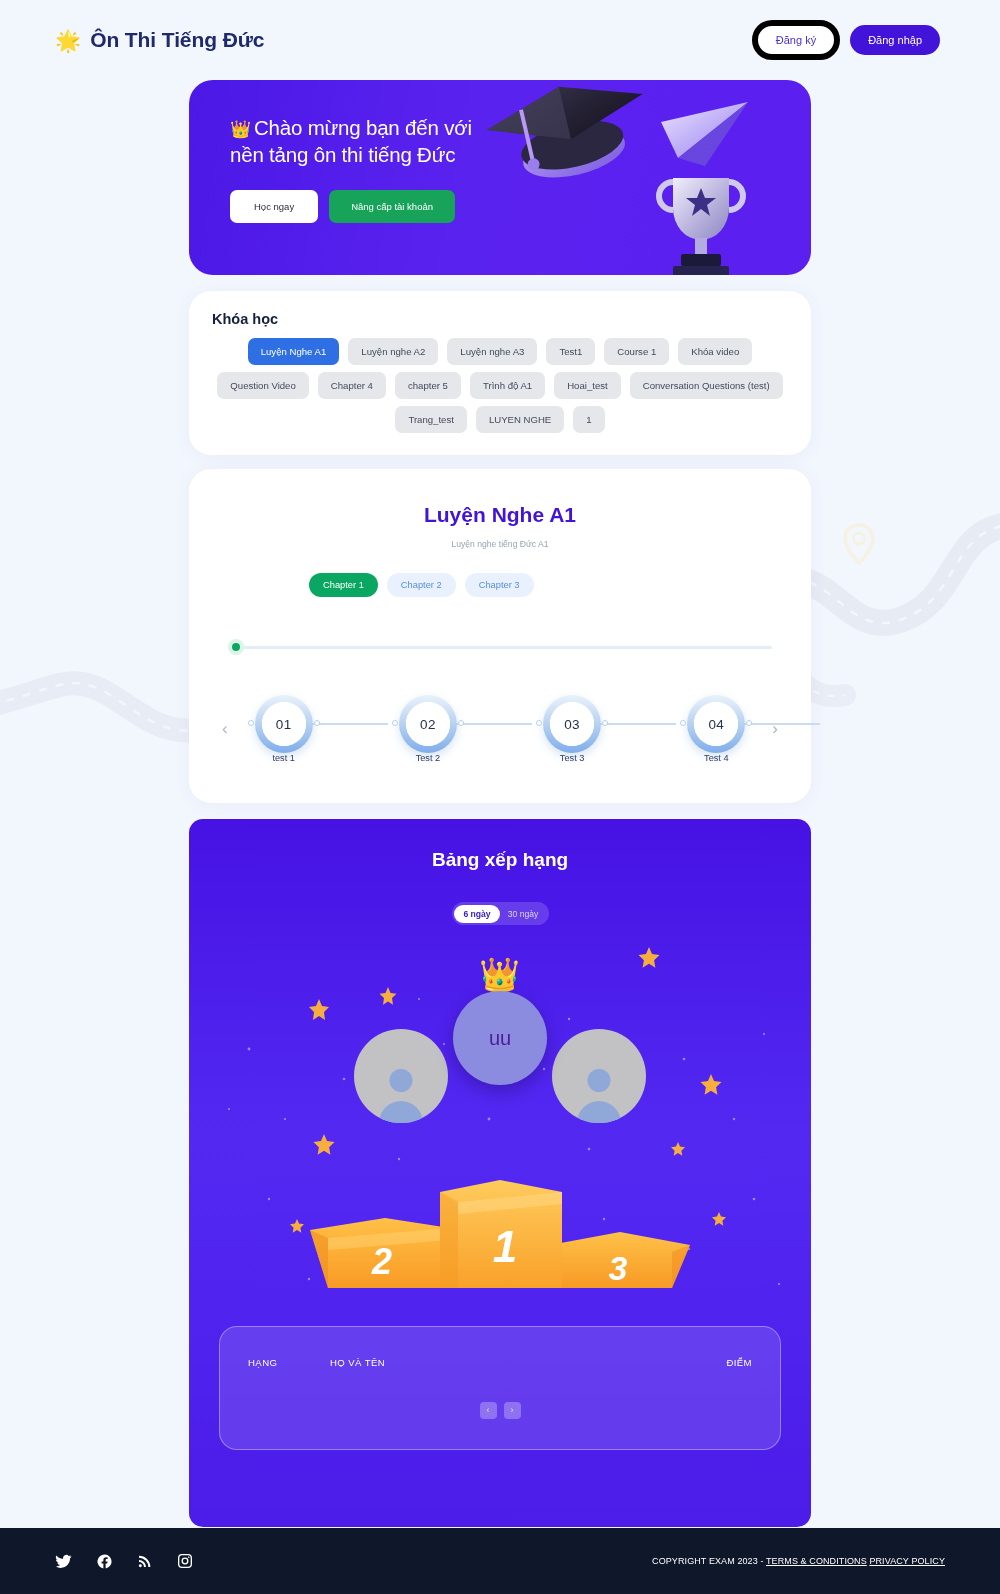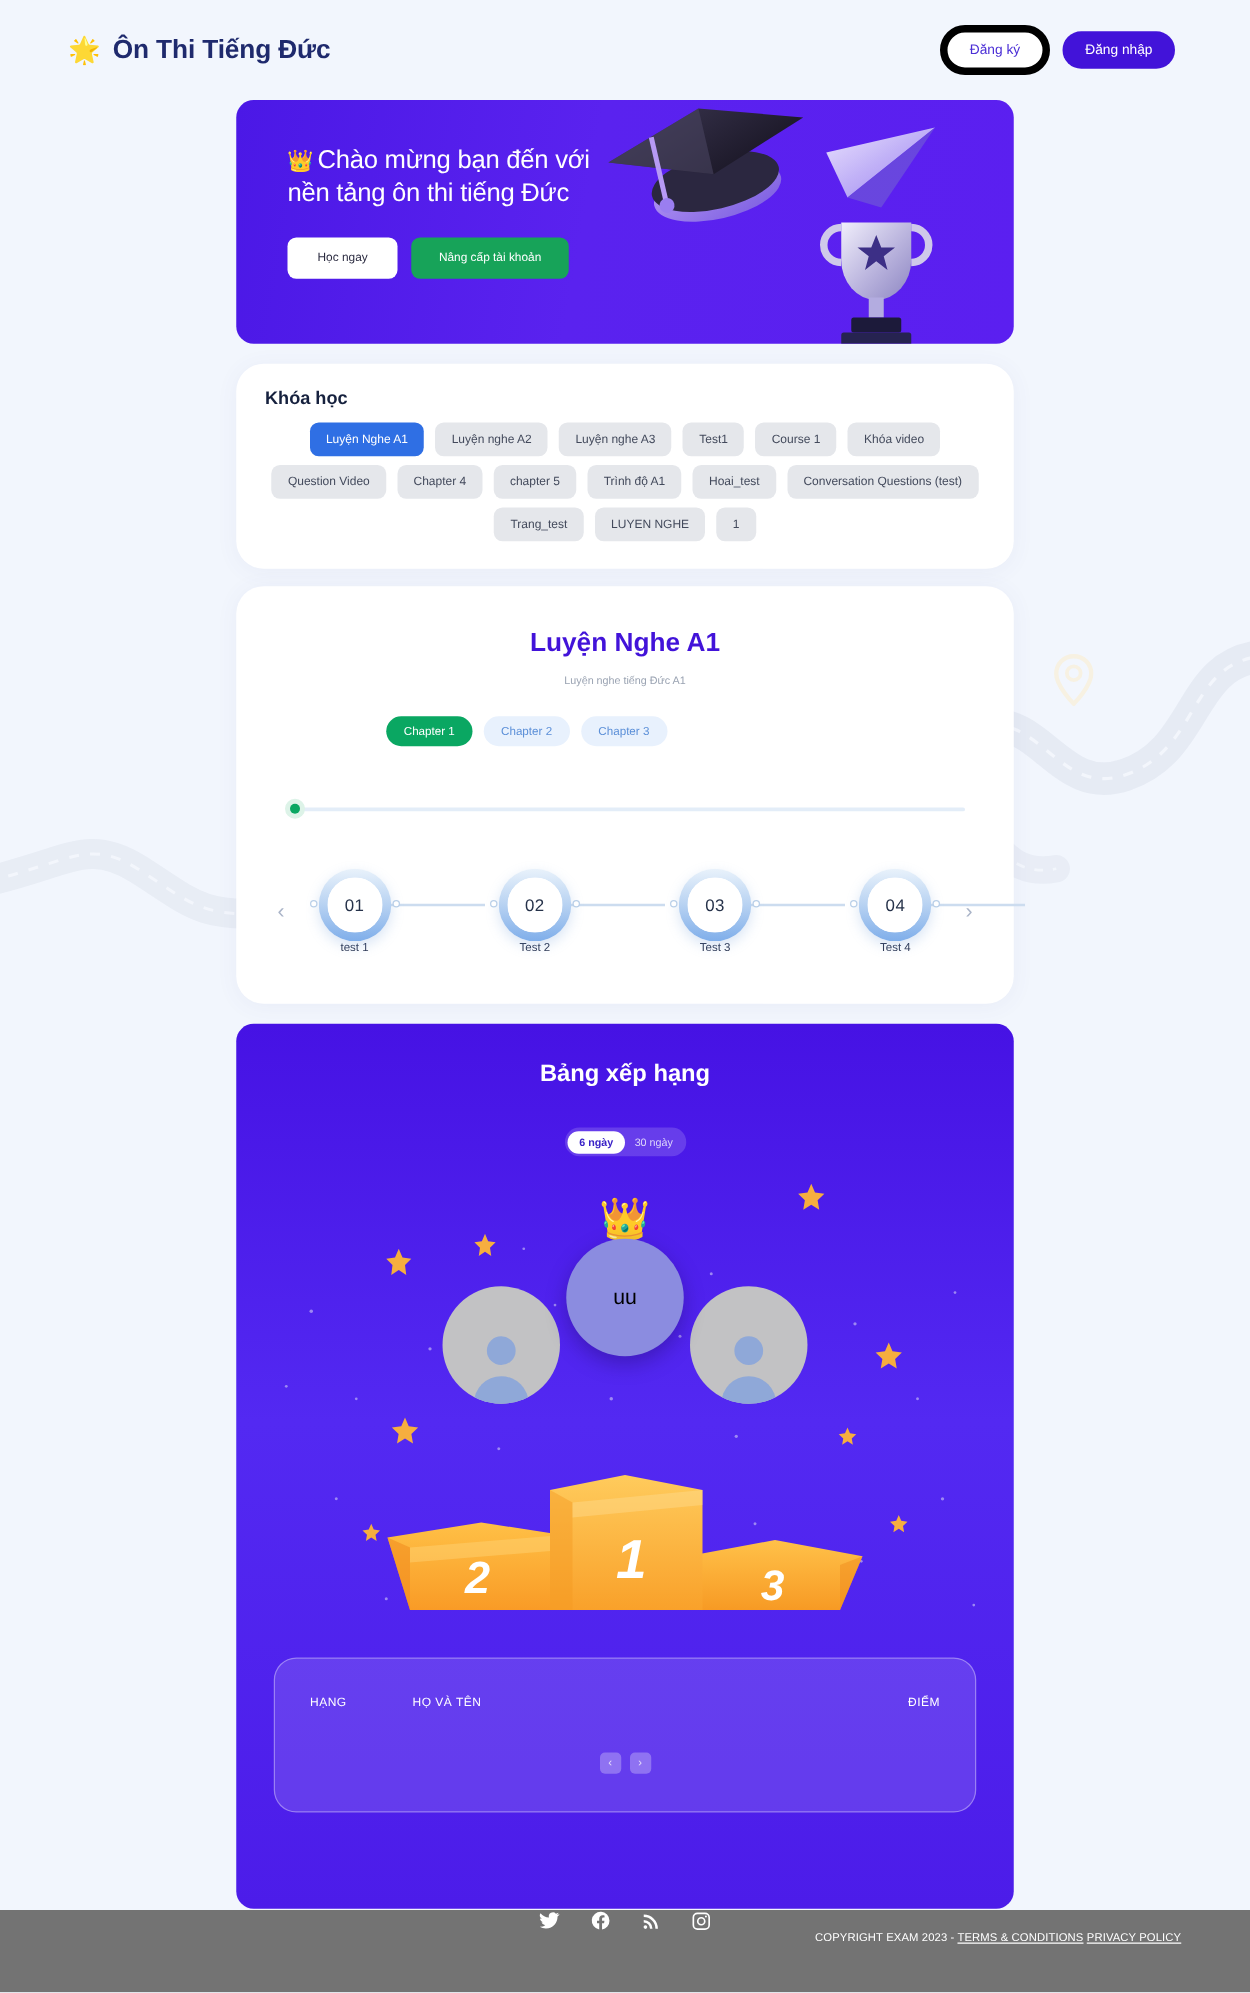--- a/index.html
+++ b/index.html
@@ -47,21 +47,21 @@
     font-size: 11px; border-radius: 20px; padding: 9px 18px; cursor: pointer;
     font-family: inherit;
   }
 
   
   .container { position: relative; z-index: 5; width: 622px; margin: 0 auto; }
 
   
   .hero {
     position: relative; overflow: hidden;
-    height: 195px; border-radius: 14px;
+    height: 195px; border-radius: 24px;
     background: linear-gradient(100deg, #4b18e6 0%, #5a22ef 45%, #5b1ff0 100%);
   }
   .hero-inner { position: relative; z-index: 2; padding: 34px 0 0 41px; max-width: 330px; }
   .hero-title {
     color: #fff; font-size: 20.5px; font-weight: 500; line-height: 1.32;
     letter-spacing: -.2px;
   }
   .hero-crown { font-size: 17px; margin-right: 3px; }
   .hero-sub { color: #e4ddfb; font-size: 9.5px; line-height: 1.65; margin-top: 11px; max-width: 245px; }
   .hero-btns { display: flex; gap: 11px; margin-top: 22px; }
@@ -158,21 +158,21 @@
 
   
   .people { position: relative; height: 200px; margin-top: 33px; }
   .crown-top { position: absolute; left: 50%; transform: translateX(-50%); top: 0; font-size: 33px; line-height: 1; }
   .avatar-first {
     position: absolute; left: 50%; transform: translateX(-50%); top: 33px;
     width: 94px; height: 94px; border-radius: 50%;
     background: #8b8ce0;
     box-shadow: 0 6px 16px rgba(30,10,90,.35);
     display: flex; align-items: center; justify-content: center;
-    color: #000000; font-size: 17px; cursor: pointer; text-align: right;
+    color: #4c1d95; font-size: 20px; cursor: pointer; text-align: right;
   }
   .avatar-side {
     position: absolute; top: 71px; width: 94px; height: 94px; border-radius: 50%;
     background: #c2c2c4; display: flex; align-items: flex-end; justify-content: center;
     overflow: hidden; cursor: pointer;
   }
   .avatar-side.left { left: 165px; }
   .avatar-side.right { right: 165px; }
   .silhouette { width: 56px; height: 56px; position: relative; }
   .silhouette::before {
@@ -200,21 +200,21 @@
   .lb-head .c-score { width: 44px; text-align: right; }
   .lb-pager { display: flex; gap: 7px; justify-content: center; margin-top: 34px; }
   .pager-btn {
     width: 17px; height: 17px; border-radius: 4px; background: rgba(255,255,255,.28);
     color: #e6defa; font-size: 9px; line-height: 17px; text-align: center; cursor: pointer;
   }
 
   
   .footer {
     position: absolute; left: 0; bottom: 0; width: 1000px; height: 66px;
-    background: #737373; display: flex; align-items: center; padding: 0 55px; z-index: 6; flex-direction: column;
+    background: #0f172a; display: flex; align-items: center; padding: 0 55px; z-index: 6;
   }
   .social { display: flex; gap: 24px; align-items: center; }
   .social span { color: #fff; display: inline-flex; cursor: pointer; }
   .footer-right { margin-left: auto; font-size: 9px; color: #fff; letter-spacing: .1px; }
   .footer-right a { color: #fff; text-decoration: underline; }
 </style>
 </head>
 <body>
 
 <div class="page">

